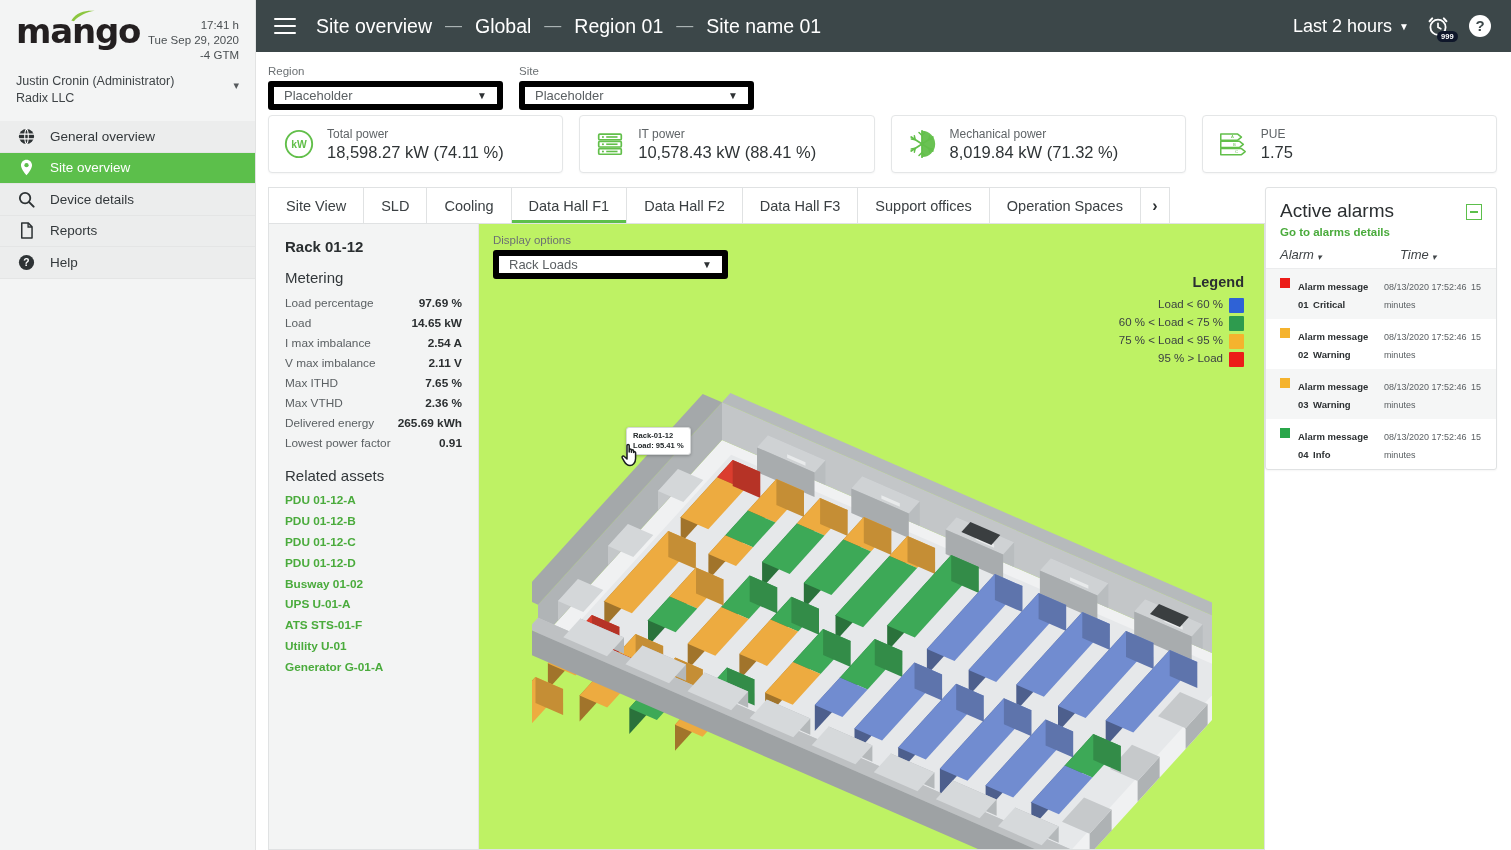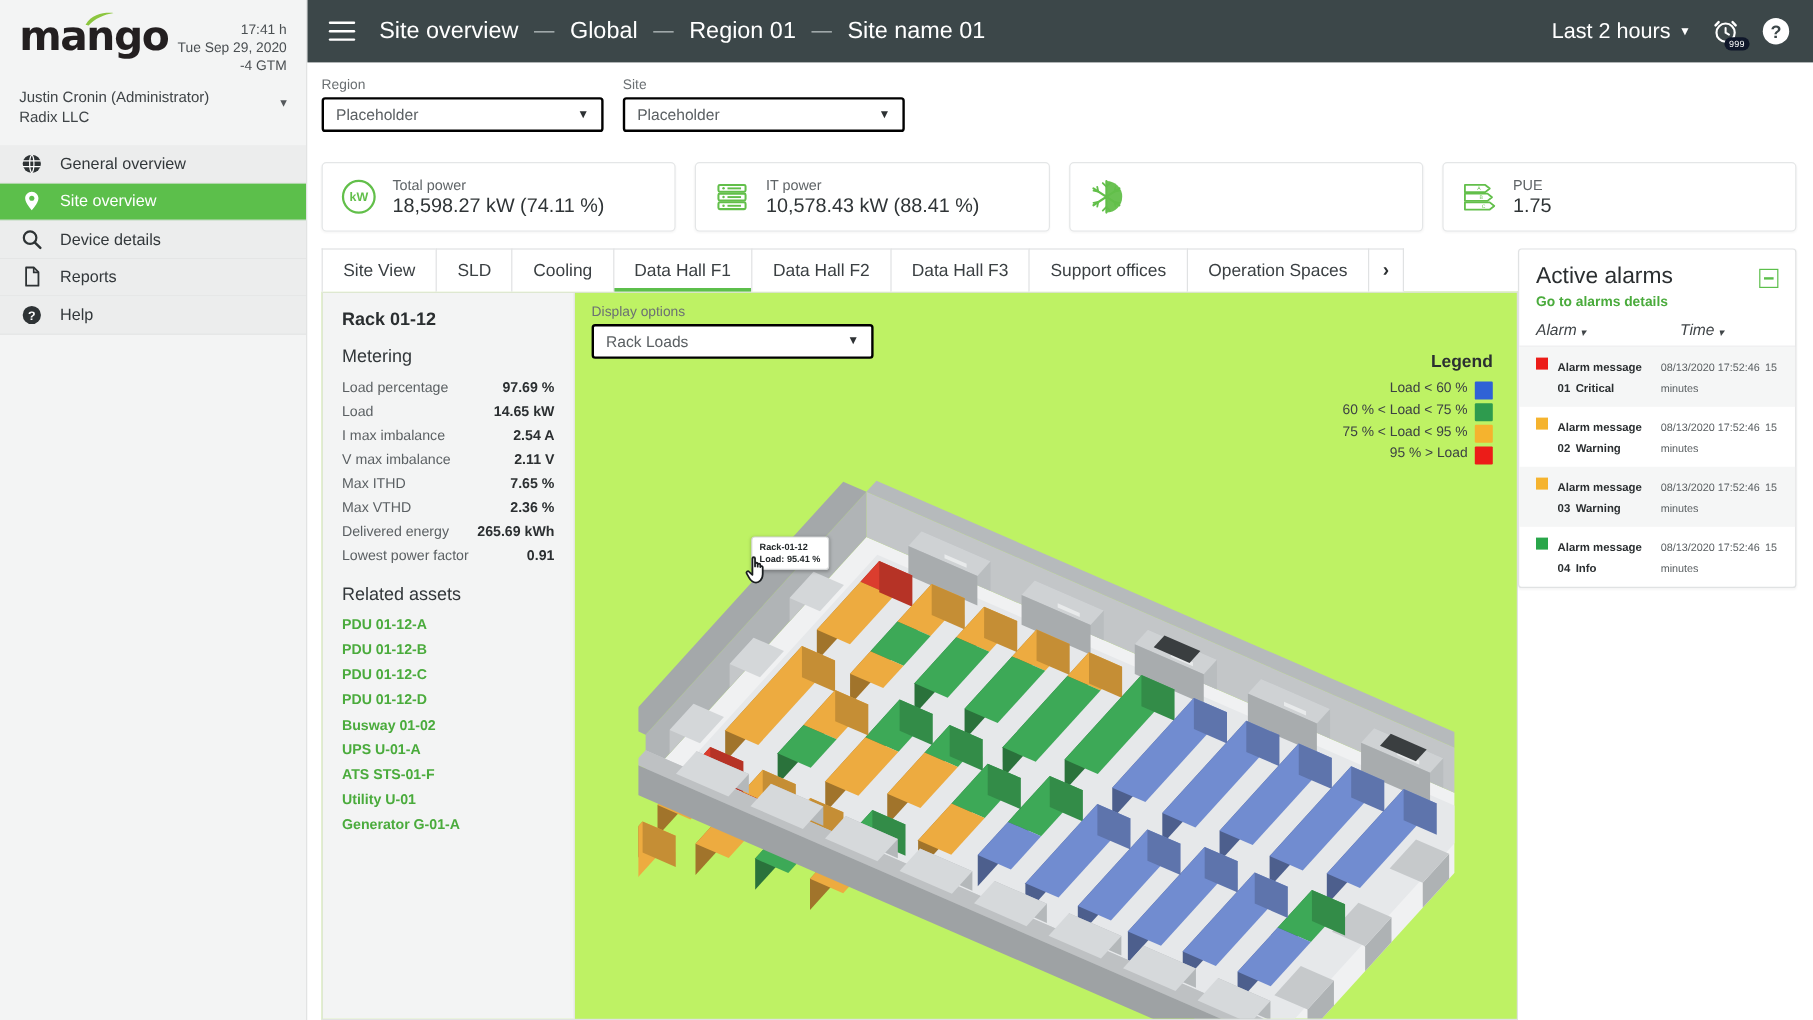--- a/index.html
+++ b/index.html
@@ -67,32 +67,32 @@
   .crumbs { display: flex; align-items: center; gap: 13px; font-size: 19.5px; font-weight: 400; }
   .crumbs .sep { color: #aeb6b7; font-size: 17px; }
   .crumb { cursor: pointer; white-space: nowrap; }
   .top-right { margin-left: auto; display: flex; align-items: center; gap: 16px; }
   .range-pick { font-size: 18px; display: flex; align-items: center; gap: 7px; cursor: pointer; }
   .range-pick .tri { font-size: 10px; }
   .alarm-btn { position: relative; cursor: pointer; width: 26px; height: 26px; }
   .alarm-badge {
     position: absolute; right: -7px; bottom: -3px;
     background: #0f172a; color: #fff; border-radius: 8px;
-    font-size: 7.5px; font-weight: 400; padding: 1px 4px; line-height: 9px;
+    font-size: 7.5px; font-weight: 700; padding: 1px 4px; line-height: 9px;
     letter-spacing: .2px;
   }
   .help-btn { cursor: pointer; width: 26px; height: 26px; }
 
   
   #content { flex: 1; padding: 13px 14px 0 12px; overflow: hidden; display: flex; flex-direction: column; }
-  .filters { display: flex; gap: 16px; margin-bottom: 25px; }
+  .filters { display: flex; gap: 16px; margin-bottom: 5px; }
   .field { width: 235px; }
   .field-label { font-size: 11.5px; color: #6b7073; margin-bottom: 4px; }
   .select {
-    height: 29px; background: #fff; border: 2px solid #000000; border-radius: 3px;
+    height: 29px; background: #fff; border: 6px solid #000000; border-radius: 3px;
     display: flex; align-items: center; padding: 0 10px;
     font-size: 13px; color: #5b6063; cursor: pointer;
   }
   .select .tri { margin-left: auto; font-size: 10px; color: #2d3133; }
 
   
   .kpis { display: flex; gap: 16px; margin-bottom: 14px; }
   .kpi {
     flex: 1; height: 58px; background: #fff; border: 1px solid #e4e6e7; border-radius: 4px;
     display: flex; align-items: center; gap: 12px; padding: 0 14px;
@@ -352,20 +352,24 @@
             </span>
           </div>
           <div class="kpi">
             <span class="kpi-ico"><svg viewBox="0 0 34 34" width="32" height="32">
                 <path d="M17 3v28M5.5 9.5l23 15M28.5 9.5l-23 15" stroke="#62bf4a" stroke-width="1.9" stroke-linecap="round"></path>
         <path d="M17 8l-3.2-3.2M17 8l3.2-3.2M17 26l-3.2 3.2M17 26l3.2 3.2
                  M9.8 12.4 5.6 11.6M9.8 12.4 8.9 8.3M24.2 21.6l4.2.8M24.2 21.6l.9 4.1
                  M9.8 21.6l-4.2.8M9.8 21.6l-.9 4.1M24.2 12.4l4.2-.8M24.2 12.4l.9-4.1" stroke="#62bf4a" stroke-width="1.6" stroke-linecap="round" fill="none"></path>
         <path d="M17 3 a14 14 0 0 1 0 28 z" fill="#62bf4a" opacity=".95"></path>
               </svg></span>
+    <span>
+              <span class="kpi-label" style="display:block">Mechanical power</span>
+    <span class="kpi-value" style="display:block">8,019.84 kW (71.32 %)</span>
+            </span>
           </div>
           <div class="kpi">
             <span class="kpi-ico"><svg viewBox="0 0 34 34" width="32" height="32">
                 <path d="M4 6.5 h18 l4 3.2 l-4 3.2 h-18 z" fill="none" stroke="#62bf4a" stroke-width="1.6" stroke-linejoin="round"></path>
                 <text x="15" y="11.1" font-size="4.5" font-family="Liberation Sans, sans-serif" fill="#62bf4a">A</text>
                 <path d="M4 14.2 h20 l4 3.2 l-4 3.2 h-20 z" fill="none" stroke="#62bf4a" stroke-width="1.6" stroke-linejoin="round"></path>
                 <text x="17" y="18.799999999999997" font-size="4.5" font-family="Liberation Sans, sans-serif" fill="#62bf4a">B</text>
                 <path d="M4 21.9 h22 l4 3.2 l-4 3.2 h-22 z" fill="none" stroke="#62bf4a" stroke-width="1.6" stroke-linejoin="round"></path>
                 <text x="19" y="26.5" font-size="4.5" font-family="Liberation Sans, sans-serif" fill="#62bf4a">C</text>
               </svg></span>

